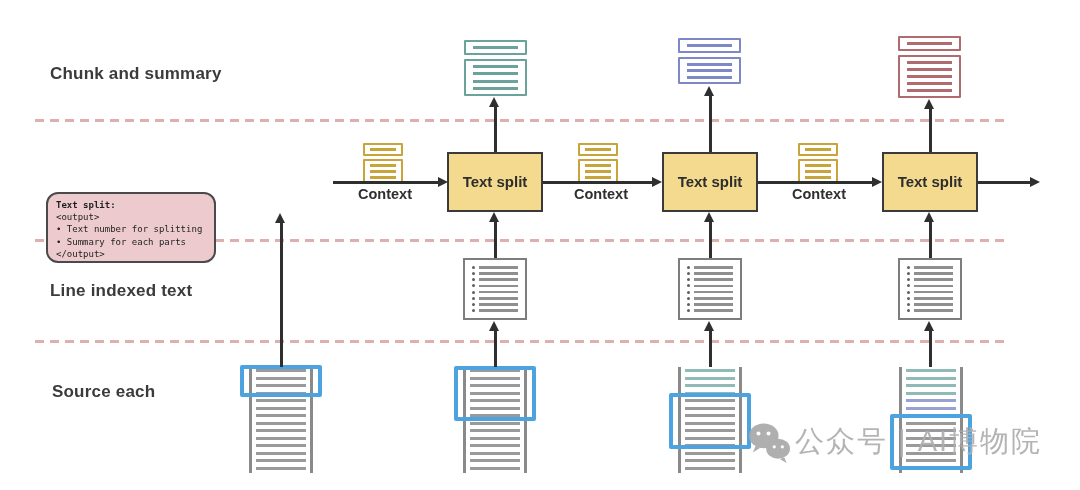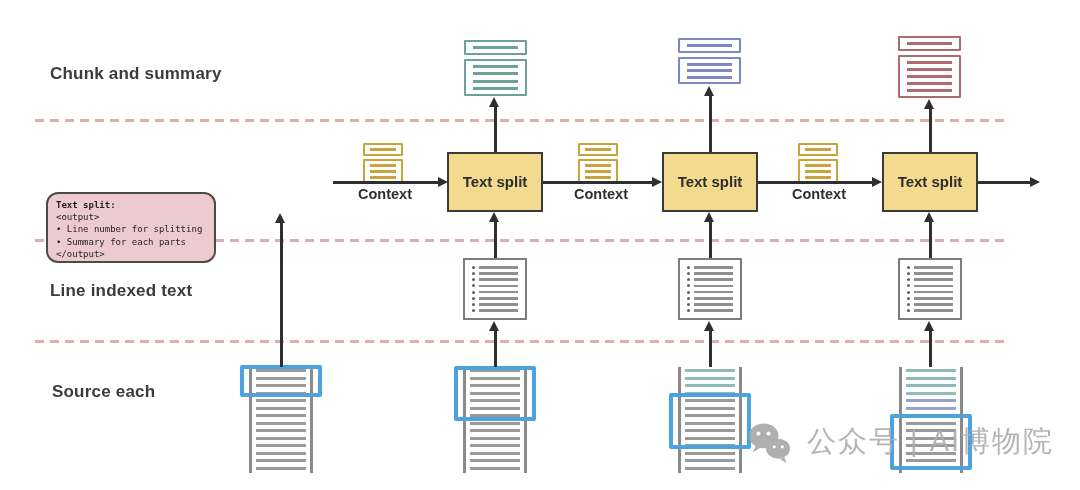--- a/index.html
+++ b/index.html
@@ -84,40 +84,40 @@
   .vl { position:absolute; width:2.5px; background:#2f2f2f; }
   .hline { position:absolute; height:2.5px; background:#2f2f2f; }
   .ah-up { position:absolute; width:0; height:0;
            border-left:5.5px solid transparent; border-right:5.5px solid transparent;
            border-bottom:10px solid #2f2f2f; }
   .ah-right { position:absolute; width:0; height:0;
            border-top:5.5px solid transparent; border-bottom:5.5px solid transparent;
            border-left:10px solid #2f2f2f; }
 
   
-  .watermark { position:absolute; left:746px; top:421px; display:flex; align-items:center; gap:15px; opacity:.92; }
+  .watermark { position:absolute; left:746px; top:421px; display:flex; align-items:center; gap:3px; opacity:.92; }
   .watermark .wm-text { font-size:29px; color:#aeaeae; font-weight:400; letter-spacing:2px; white-space:nowrap; }
 </style>
 </head>
 <body>
 
 <div class="canvas">
 
   <div class="divider" style="top:119px"></div>
   <div class="divider" style="top:239px"></div>
   <div class="divider" style="top:340px"></div>
 
   <div class="row-label" style="left:50px;top:281px">Line indexed text</div>
   <div class="row-label" style="left:50px;top:64px">Chunk and summary</div>
   <div class="row-label" style="left:52px;top:382px">Source each</div>
 
   <div class="prompt-box">
     <div class="pb-title">Text split:</div>
     <div>&lt;output&gt;</div>
-    <div>• Line number for splitting</div>
+    <div>• Text number for splitting</div>
     <div>• Summary for each parts</div>
     <div>&lt;/output&gt;</div>
   </div>
 
   <div class="node yellow" style="left:447px">
     <span>Text split</span>
   </div>
   <div class="node yellow" style="left:662px">
     <span>Text split</span>
   </div>

